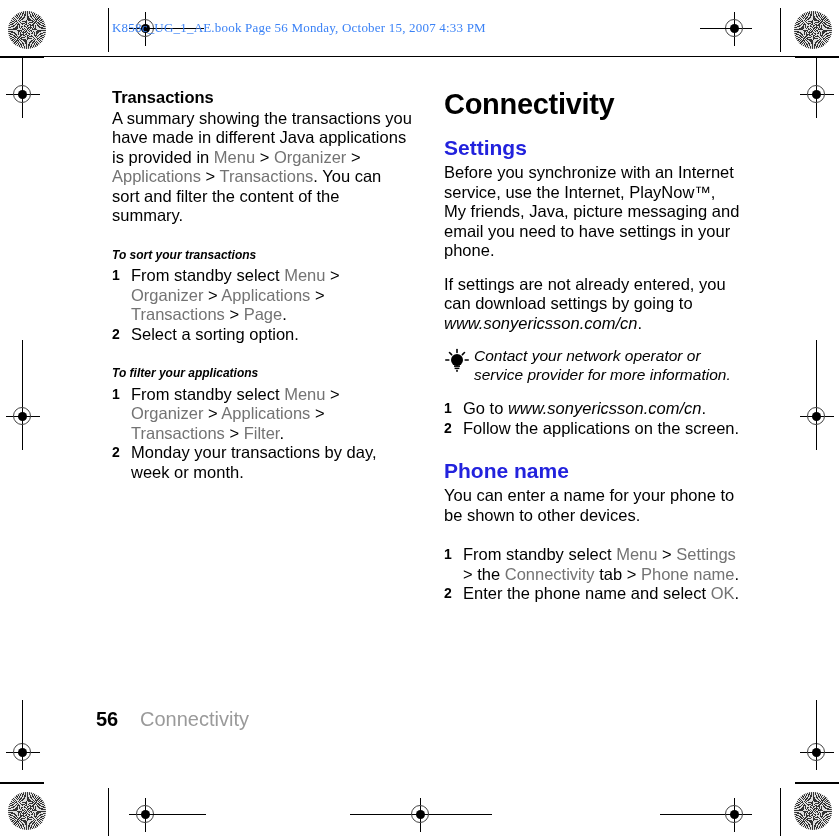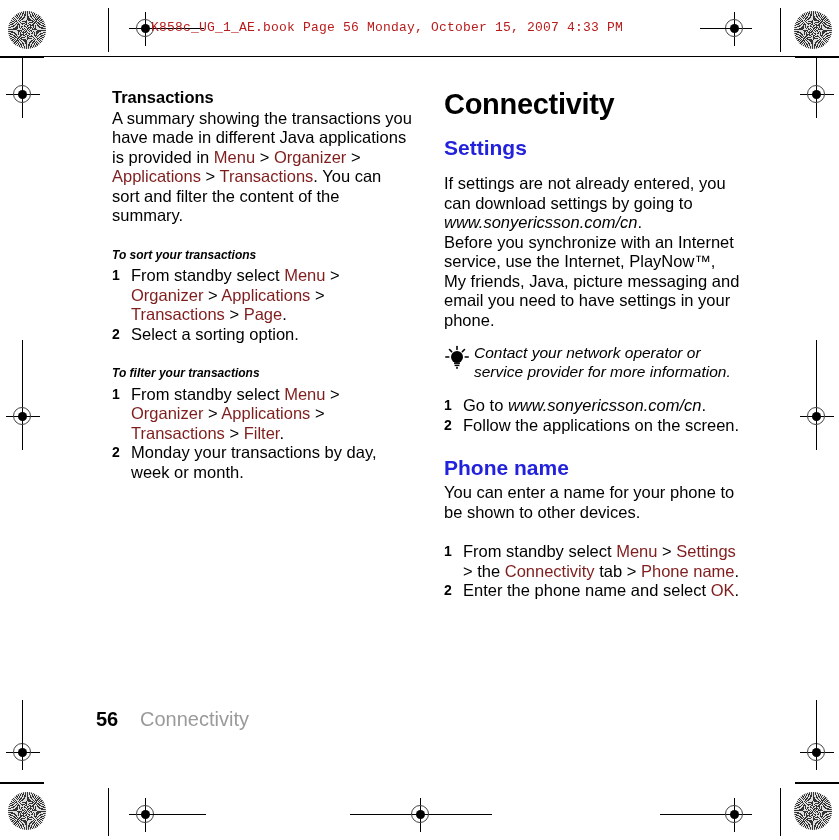--- a/index.html
+++ b/index.html
@@ -62,26 +62,25 @@
   .rule {
     position: absolute;
     background: #000;
   }
 
   
   .slug {
     position: absolute;
     left: 112px;
     top: 20px;
-    font-family: Liberation Mono, monospace;
+    font-family: Liberation Serif, serif;
     font-size: 13px;
     letter-spacing: 0.2px;
     white-space: nowrap;
-    color: #b91c1c;
-    margin-left: 39px;
+    color: #3b82f6;
   }
   .slug-rule {
     position: absolute;
     left: 0;
     top: 56px;
     width: 839px;
     height: 1px;
     background: #000;
   }
 
@@ -129,21 +128,21 @@
     font-style: italic;
     margin: 0 0 2px 0;
     line-height: 18.5px;
   }
   p.body {
     margin: 0 0 0 0;
     line-height: 19.5px;
   }
   p.gap { margin-top: 14px; }
 
-  .lnk { color: #7f1d1d; }
+  .lnk { color: #737373; }
   .ital { font-style: italic; }
 
   ol.steps {
     list-style: none;
     margin: 0;
     padding: 0;
     counter-reset: step;
   }
   ol.steps > li {
     position: relative;
@@ -315,37 +314,37 @@
     <div style="height:20px"></div>
 
     <h3 class="task">To sort your transactions</h3>
     <ol class="steps">
       <li><span>From standby select </span><span class="lnk">Menu</span><span> &gt; </span><span class="lnk">Organizer</span><span> &gt; </span><span class="lnk">Applications</span><span> &gt; </span><span class="lnk">Transactions</span><span> &gt; </span><span class="lnk">Page</span><span>.</span></li>
       <li>Select a sorting option.</li>
     </ol>
 
     <div style="height:20px"></div>
 
-    <h3 class="task">To filter your transactions</h3>
+    <h3 class="task">To filter your applications</h3>
     <ol class="steps">
       <li><span>From standby select </span><span class="lnk">Menu</span><span> &gt; </span><span class="lnk">Organizer</span><span> &gt; </span><span class="lnk">Applications</span><span> &gt; </span><span class="lnk">Transactions</span><span> &gt; </span><span class="lnk">Filter</span><span>.</span></li>
       <li>Monday your transactions by day, week or month.</li>
     </ol>
 
   </div>
 
   <div class="col col-right">
 
     <h1 class="chapter">Connectivity</h1>
 
     <h2 class="section">Settings</h2>
 
+    <p class="body">Before you synchronize with an Internet service, use the Internet, PlayNow™, My friends, Java, picture messaging and email you need to have settings in your phone.</p>
+
     <p class="body gap"><span>If settings are not already entered, you can download settings by going to </span><span class="ital">www.sonyericsson.com/cn</span><span>.</span></p>
-
-    <p class="body">Before you synchronize with an Internet service, use the Internet, PlayNow™, My friends, Java, picture messaging and email you need to have settings in your phone.</p>
 
     <div class="tip">
       <span class="bulb">
         <svg width="26" height="26" viewBox="0 0 26 26" xmlns="http://www.w3.org/2000/svg">
           <g stroke="#000" stroke-width="1.6" stroke-linecap="round">
             <line x1="13" y1="1.5" x2="13" y2="4.5"></line>
             <line x1="5.5" y1="4.5" x2="7.6" y2="6.6"></line>
             <line x1="20.5" y1="4.5" x2="18.4" y2="6.6"></line>
             <line x1="1.8" y1="12" x2="4.8" y2="12"></line>
             <line x1="24.2" y1="12" x2="21.2" y2="12"></line>

